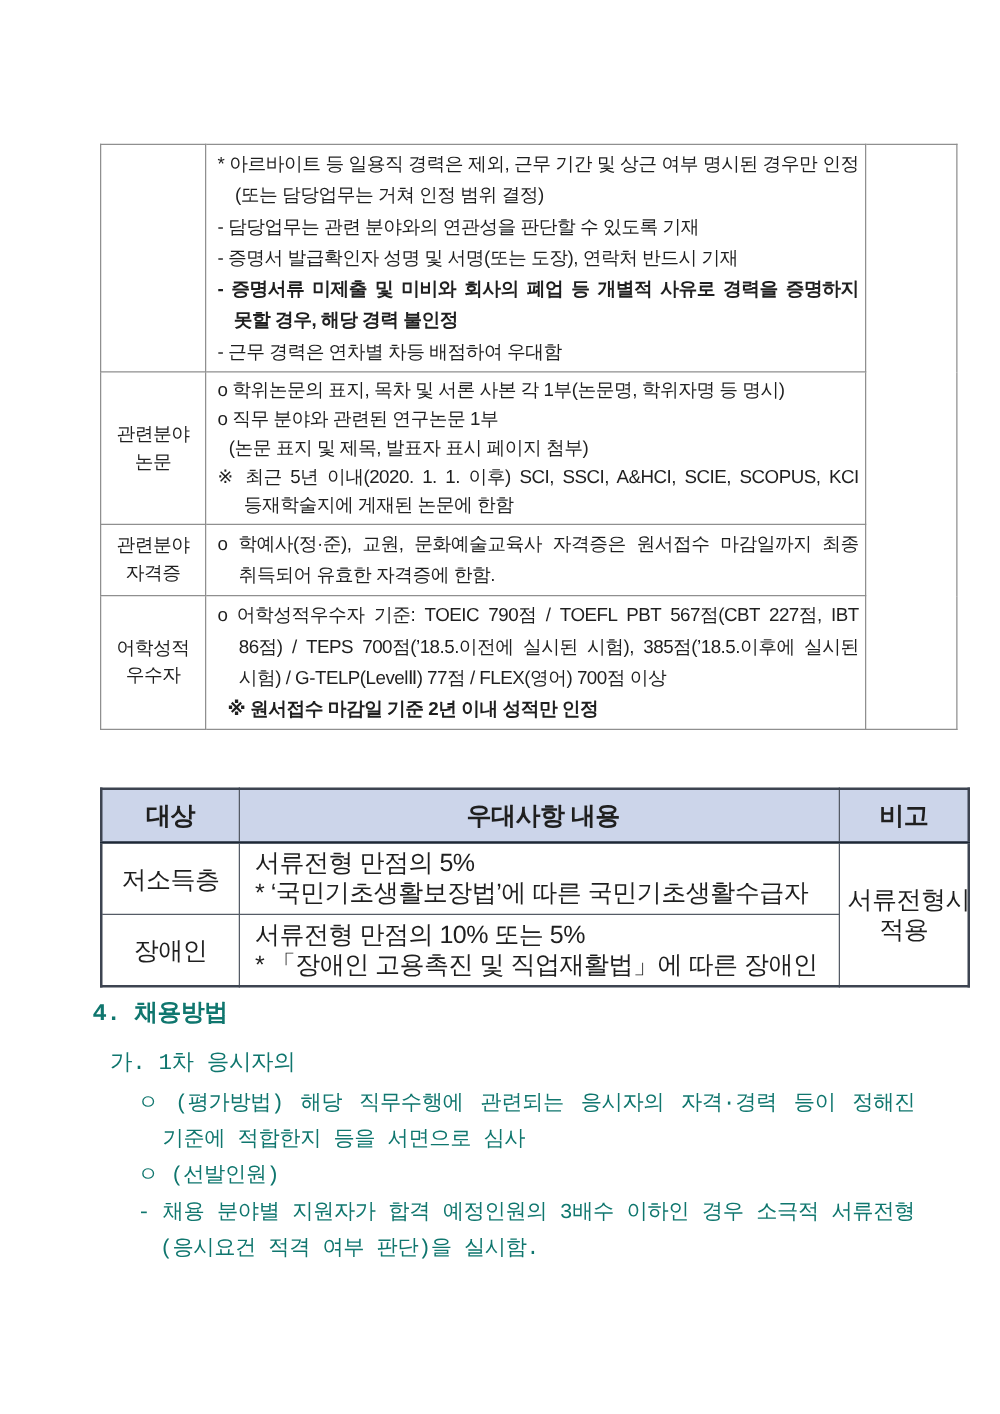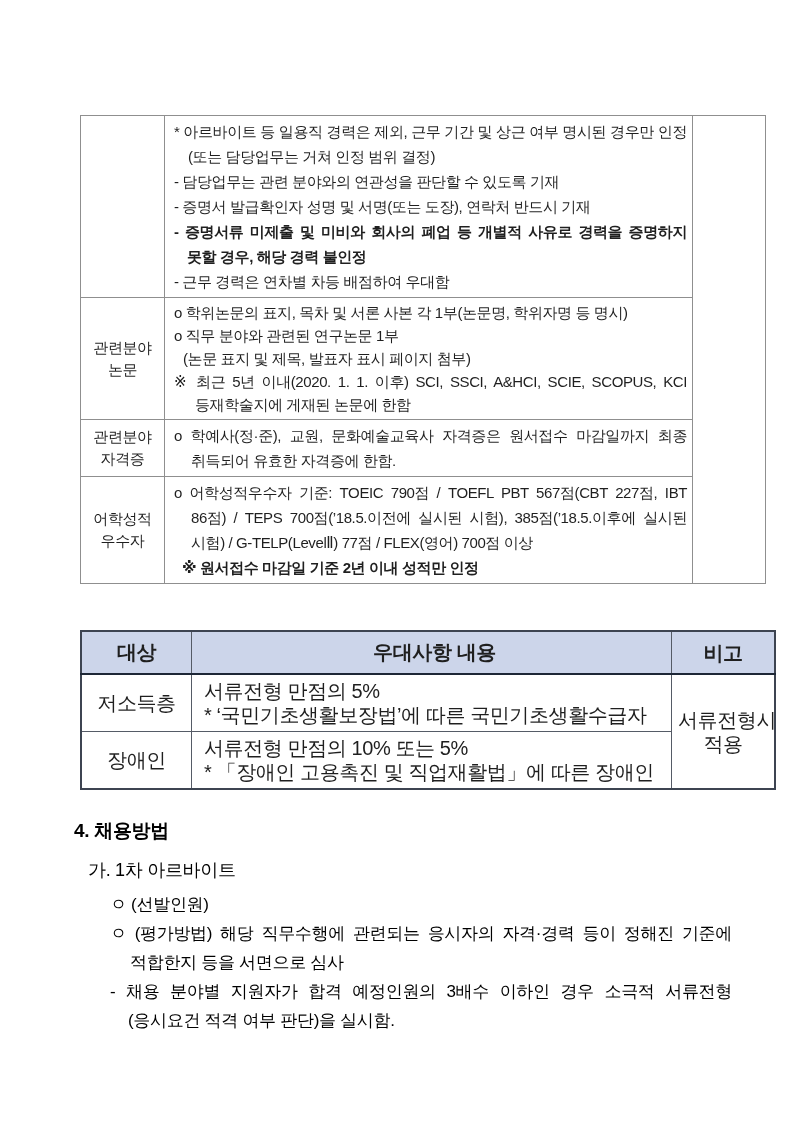--- a/index.html
+++ b/index.html
@@ -66,23 +66,23 @@
   }
   .tbl2 .c-target { width:107px; text-align:center; }
   .tbl2 .c-body   { width:461px; padding:4px 6px 4px 12px; text-align:left; vertical-align:middle; }
   .tbl2 .c-note   { width:90px; text-align:center; vertical-align:middle; line-height:24px; word-break:keep-all; padding:0 6px; }
   .tbl2 .row-hi { height:57px; }
   .tbl2 .row-lo { height:50px; }
   .t2ln { line-height:24px; }
 
   
   .sec4 {
-    position:absolute; left:74px; top:818px; width:662px;
-    font-family:Liberation Sans, sans-serif;
-    color:#000000; font-size:17px; letter-spacing:-0.3px;
+    position:absolute; left:74px; top:797px; width:662px;
+    font-family:Liberation Mono, monospace;
+    color:#0f766e; font-size:17px; letter-spacing:-0.3px;
   }
   .sec4-heading { font-size:19px; font-weight:bold; margin:0 0 14px 0; }
   .sec4-sub     { margin:0 0 8px 14px; font-size:18px; }
   .sec4-items   { margin-left:36px; width:622px; }
   .s4-ln { line-height:29px; text-align:justify; word-break:keep-all; }
   .s4-hang-o    { padding-left:20px; text-indent:-20px; }
   .s4-hang-dash { padding-left:18px; text-indent:-18px; }
 </style>
 </head>
 <body>
@@ -148,21 +148,21 @@
       <td class="c-body">
         <div class="t2ln">서류전형 만점의 10% 또는 5%</div>
         <div class="t2ln">* 「장애인 고용촉진 및 직업재활법」에 따른 장애인</div>
       </td>
     </tr>
   </tbody>
     </table>
 
   <div class="sec4">
     <div class="sec4-heading">4. 채용방법</div>
-    <div class="sec4-sub">가. 1차 아르바이트</div>
+    <div class="sec4-sub">가. 1차 응시자의</div>
     <div class="sec4-items">
+      <div class="s4-ln s4-hang-o">ㅇ (평가방법) 해당 직무수행에 관련되는 응시자의 자격·경력 등이 정해진 기준에 적합한지 등을 서면으로 심사</div>
       <div class="s4-ln s4-hang-o">ㅇ (선발인원)</div>
-      <div class="s4-ln s4-hang-o">ㅇ (평가방법) 해당 직무수행에 관련되는 응시자의 자격·경력 등이 정해진 기준에 적합한지 등을 서면으로 심사</div>
       <div class="s4-ln s4-hang-dash">- 채용 분야별 지원자가 합격 예정인원의 3배수 이하인 경우 소극적 서류전형 (응시요건 적격 여부 판단)을 실시함.</div>
     </div>
   </div>
 
 </div>
 
 </body></html>

